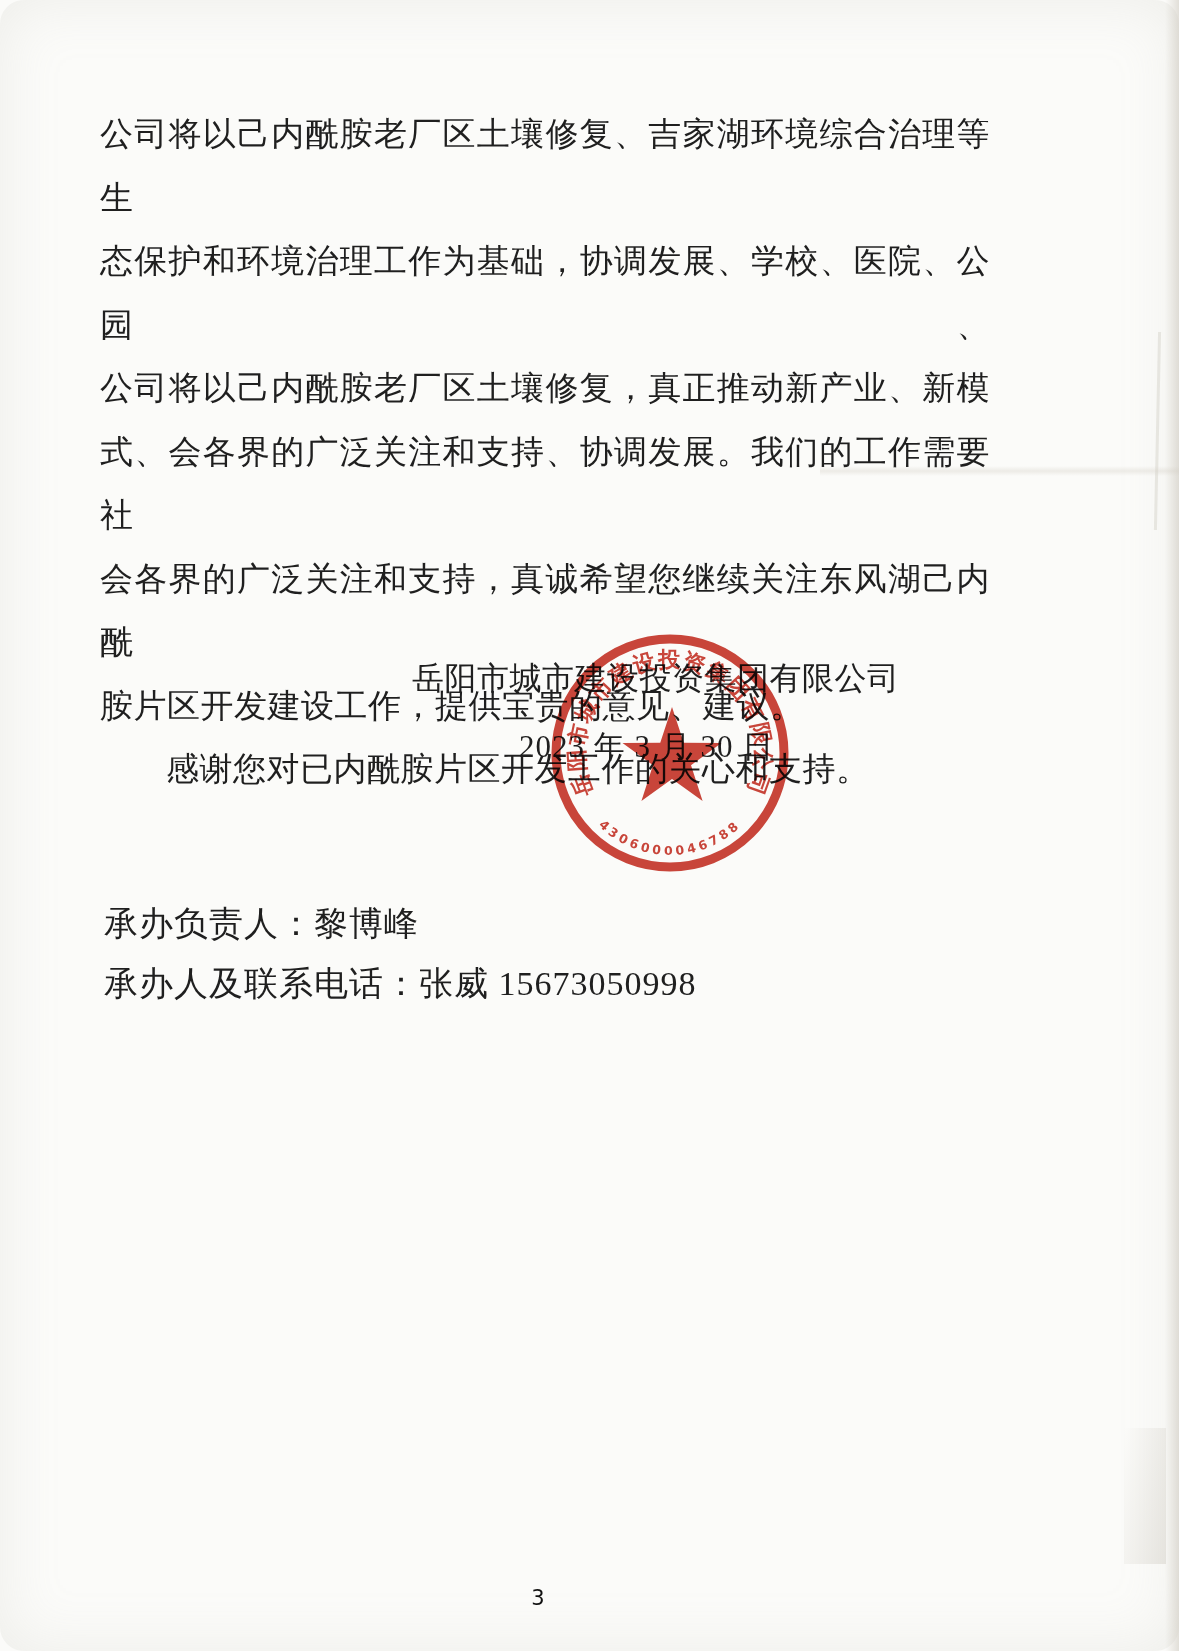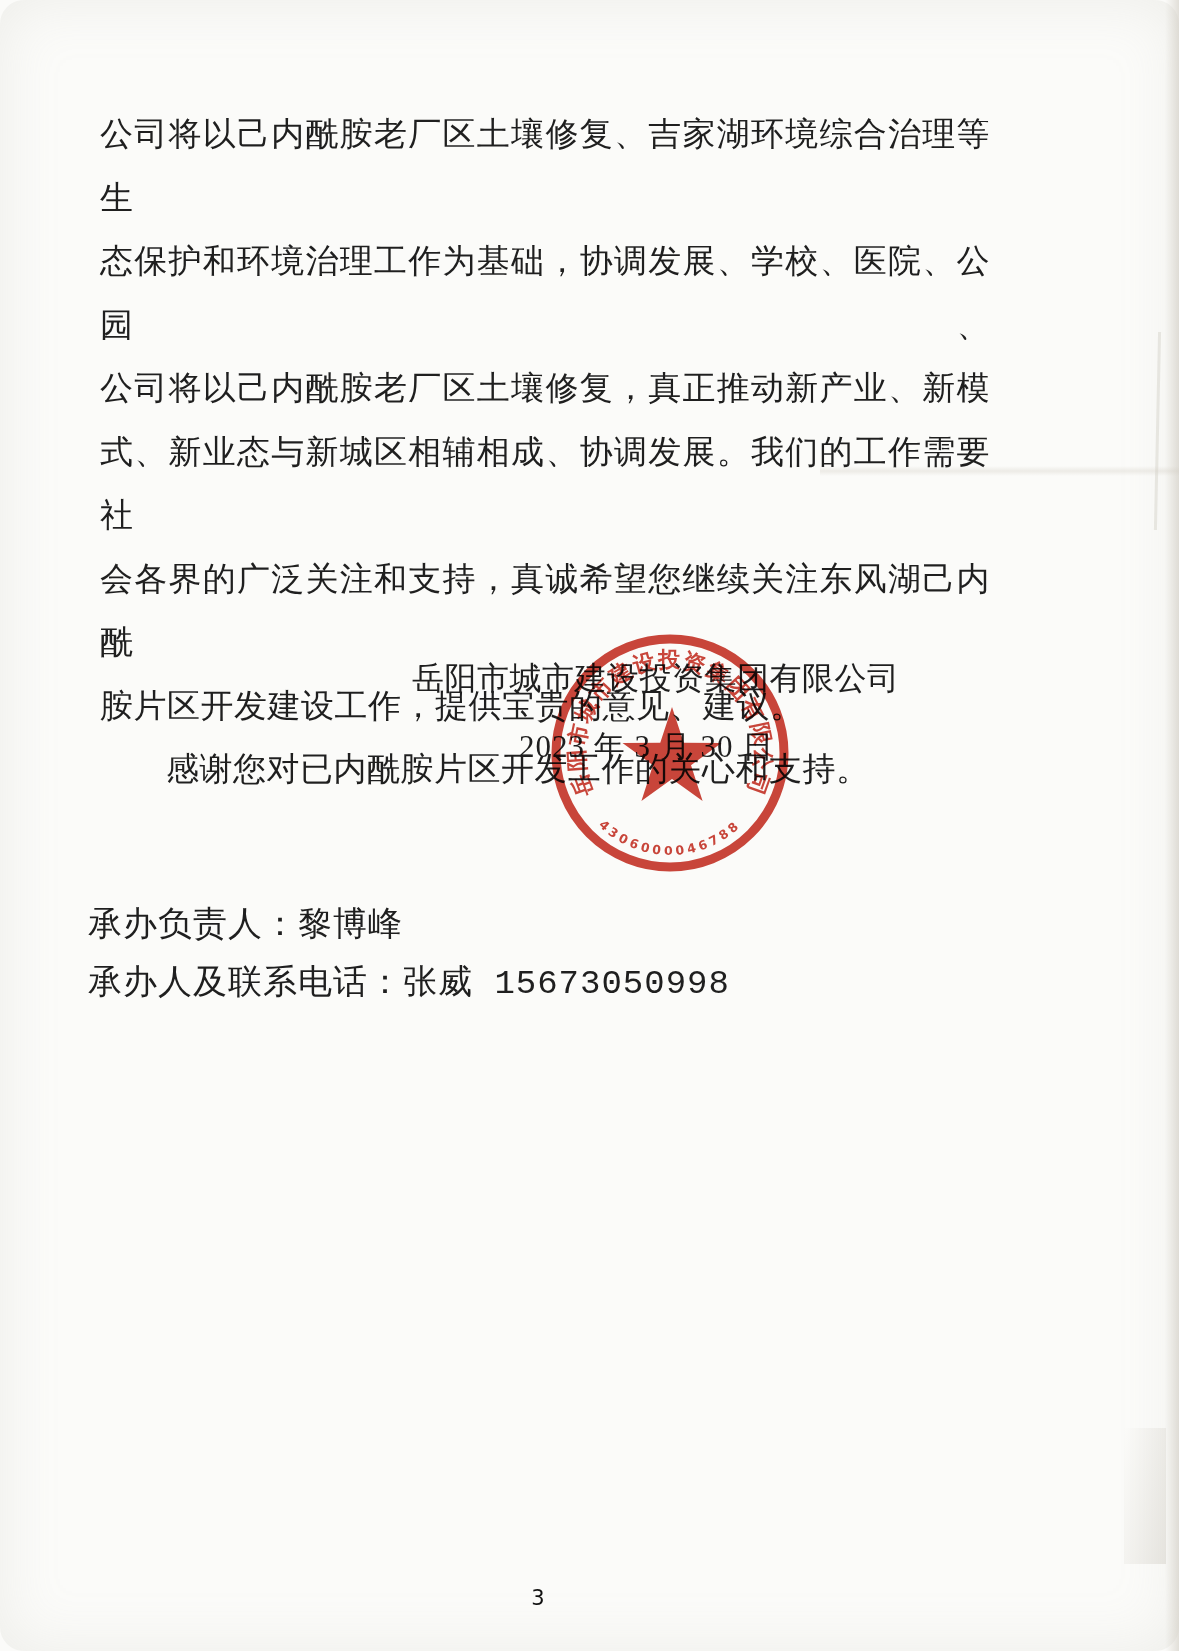--- a/index.html
+++ b/index.html
@@ -53,26 +53,26 @@
   .seal-ring-text{
     font-family:"Liberation Serif","DejaVu Serif",serif;
     font-size:22px;letter-spacing:1.5px;font-weight:bold;
   }
   .seal-code-text{
     font-family:"DejaVu Sans","Liberation Sans",sans-serif;
     font-size:12.5px;letter-spacing:3.5px;font-weight:bold;
   }
   
   .contact-line{
-    position:absolute;left:88px;
+    position:absolute;left:104px;
     font-size:34px;line-height:46px;letter-spacing:1px;
     white-space:nowrap;
   }
   .contact-1{top:901px;}
-  .contact-2{top:961px;font-family:Liberation Mono, monospace;}
+  .contact-2{top:961px;}
   
   .page-number{
     position:absolute;left:508px;top:1586px;width:60px;
     text-align:center;
     font-family:"DejaVu Sans","Liberation Sans",sans-serif;
     font-size:21px;color:#111;
   }
   
   .edge-strip{
     position:absolute;right:0;top:0;width:14px;height:1651px;
@@ -94,21 +94,21 @@
 </style>
 </head>
 <body>
 
 <div class="page">
 
   <div class="body-text">
     <div class="bline jline">公司将以己内酰胺老厂区土壤修复、吉家湖环境综合治理等生</div>
     <div class="bline jline">态保护和环境治理工作为基础，协调发展、学校、医院、公园、</div>
     <div class="bline jline">公司将以己内酰胺老厂区土壤修复，真正推动新产业、新模</div>
-    <div class="bline jline">式、新业态与新城区相辅相成、协调发展。我们的工作需要社</div>
+    <div class="bline jline">式、会各界的广泛关注和支持、协调发展。我们的工作需要社</div>
     <div class="bline jline">会各界的广泛关注和支持，真诚希望您继续关注东风湖己内酰</div>
     <div class="bline lline">胺片区开发建设工作，提供宝贵的意见、建议。</div>
     <div class="bline lline indent2">感谢您对已内酰胺片区开发工作的关心和支持。</div>
   </div>
 
   <div class="sig-company">岳阳市城市建设投资集团有限公司</div>
   <div class="sig-date">2023 年 3 月 30 日</div>
 
   <div class="seal">
     <svg viewBox="-121 -121 242 242" width="242" height="242">

